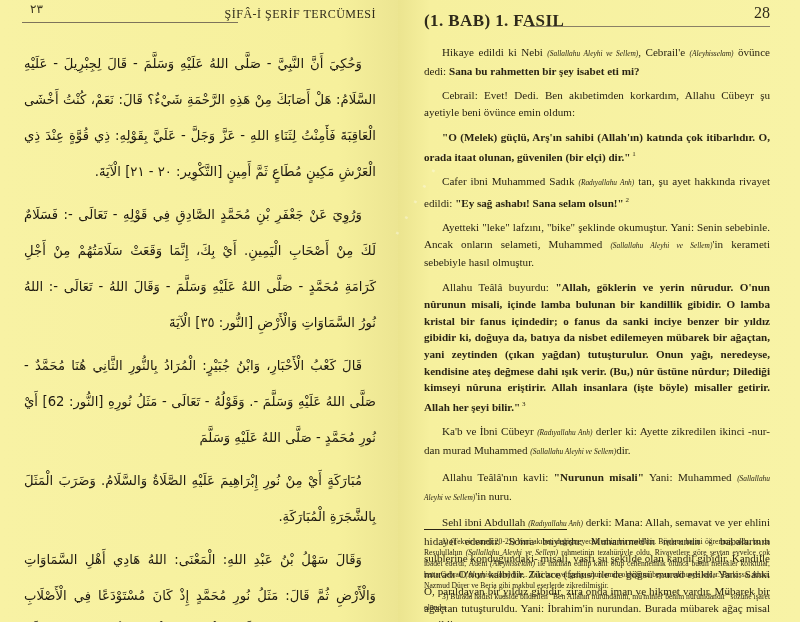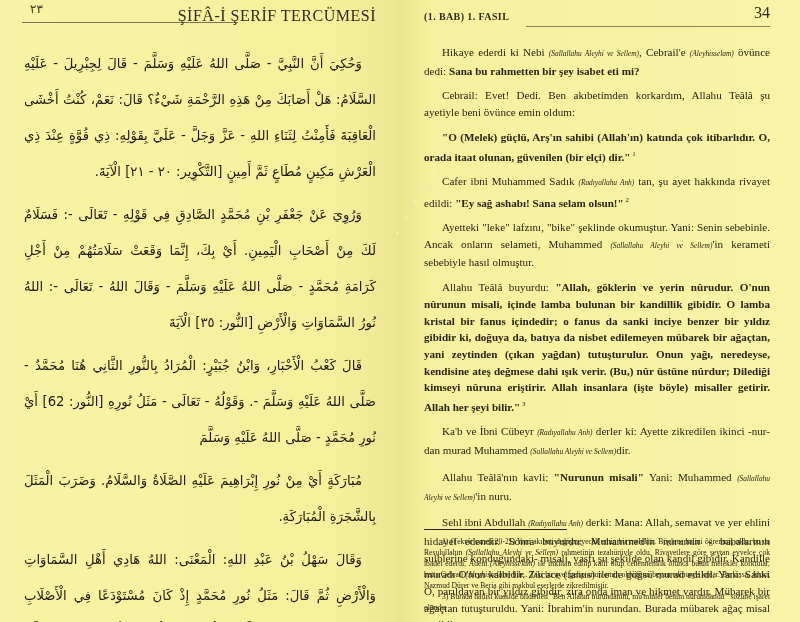--- a/index.html
+++ b/index.html
@@ -17,23 +17,23 @@
     padding:0 24px 0 22px;
   }
   .page-right {
     width:402px;
     background:linear-gradient(to right, #ebe48f 0%, #f6f09e 8%, #f8f3a6 100%);
     padding:0 30px 0 26px;
   }
   
   .lh-num { position:absolute; left:30px; top:2px; font-size:12px; font-family:"DejaVu Sans", sans-serif; color:#3a3420; }
   .lh-rule { position:absolute; left:22px; right:160px; top:22px; border-top:1px solid #7d735a; }
-  .lh-title { position:absolute; right:22px; top:7px; font-size:16px; letter-spacing:0.5px; color:#2f2a1a; font-family:"Liberation Serif", serif; }
+  .lh-title { position:absolute; right:22px; top:7px; font-size:12px; letter-spacing:0.5px; color:#2f2a1a; font-family:"Liberation Serif", serif; }
   
-  .rh-title { position:absolute; left:26px; top:11px; font-size:10px; font-weight:bold; letter-spacing:0.4px; color:#2f2a1a; font-family:"Liberation Serif", serif; }
+  .rh-title { position:absolute; left:26px; top:11px; font-size:17px; font-weight:bold; letter-spacing:0.4px; color:#2f2a1a; font-family:"Liberation Serif", serif; }
   .rh-rule { position:absolute; left:128px; right:30px; top:26px; border-top:1px solid #8a8066; }
   .rh-num { position:absolute; right:30px; top:4px; font-size:16px; color:#2f2a1a; font-family:"Liberation Serif", serif; }
 
   
   .arabic {
     position:absolute; left:24px; right:22px; top:46px;
     direction:rtl; text-align:justify;
     font-family:"DejaVu Sans", sans-serif;
     font-size:13.2px; line-height:36px; color:#1f1a10;
   }
@@ -81,25 +81,25 @@
       <p>وَرُوِيَ عَنْ جَعْفَرِ بْنِ مُحَمَّدٍ الصَّادِقِ فِي قَوْلِهِ - تَعَالَى -: فَسَلَامٌ لَكَ مِنْ أَصْحَابِ الْيَمِينِ. أَيْ بِكَ، إِنَّمَا وَقَعَتْ سَلَامَتُهُمْ مِنْ أَجْلِ كَرَامَةِ مُحَمَّدٍ - صَلَّى اللهُ عَلَيْهِ وَسَلَّمَ - وَقَالَ اللهُ - تَعَالَى -: اللهُ نُورُ السَّمَاوَاتِ وَالْأَرْضِ [النُّور: ٣٥] الْآيَةَ</p>
       <p>قَالَ كَعْبُ الْأَحْبَارِ، وَابْنُ جُبَيْرٍ: الْمُرَادُ بِالنُّورِ الثَّانِي هُنَا مُحَمَّدٌ - صَلَّى اللهُ عَلَيْهِ وَسَلَّمَ -. وَقَوْلُهُ - تَعَالَى - مَثَلُ نُورِهِ [النُّور: 62] أَيْ نُورِ مُحَمَّدٍ - صَلَّى اللهُ عَلَيْهِ وَسَلَّمَ</p>
       <p>مُبَارَكَةٍ أَيْ مِنْ نُورِ إِبْرَاهِيمَ عَلَيْهِ الصَّلَاةُ وَالسَّلَامُ. وَضَرَبَ الْمَثَلَ بِالشَّجَرَةِ الْمُبَارَكَةِ.</p>
       <p>وَقَالَ سَهْلُ بْنُ عَبْدِ اللهِ: الْمَعْنَى: اللهُ هَادِي أَهْلِ السَّمَاوَاتِ وَالْأَرْضِ ثُمَّ قَالَ: مَثَلُ نُورِ مُحَمَّدٍ إِذْ كَانَ مُسْتَوْدَعًا فِي الْأَصْلَابِ كَمِشْكَاةٍ صِفَتُهَا كَذَا، وَأَرَادَ بِالْمِصْبَاحِ قَلْبَهُ، وَالزُّجَاجَةِ صَدْرَهُ، أَيْ كَأَنَّهُ كَوْكَبٌ دُرِّيٌّ لِمَا فِيهِ مِنَ الْإِيمَانِ وَالْحِكْمَةِ يُوقَدُ مِنْ شَجَرَةٍ</p>
     </div>
   </div>
 
   <div class="page page-right">
     <div class="rh-title">(1. BAB) 1. FASIL</div>
     <div class="rh-rule"></div>
-    <div class="rh-num">34</div>
+    <div class="rh-num">28</div>
 
     <div class="turkish" id="turkish-body">
-        <p><span>Hikaye ederdi ki Nebi </span><span class="salat">(Sallallahu Aleyhi ve Sellem)</span><span>, Cebrail'e </span><span class="salat">(Aleyhisselam)</span><span> övünce dedi: </span><span class="bold">Sana bu rahmetten bir şey isabet eti mi?</span></p>
-        <p><span>Cebrail: Evet! Dedi. Ben akıbetimden korkardım, Allahu Teâlâ şu ayetiyle beni övünce emin oldum:</span></p>
+        <p><span>Hikaye edildi ki Nebi </span><span class="salat">(Sallallahu Aleyhi ve Sellem)</span><span>, Cebrail'e </span><span class="salat">(Aleyhisselam)</span><span> övünce dedi: </span><span class="bold">Sana bu rahmetten bir şey isabet eti mi?</span></p>
+        <p><span>Cebrail: Evet! Dedi. Ben akıbetimden korkardım, Allahu Cübeyr şu ayetiyle beni övünce emin oldum:</span></p>
         <p><span class="bold">"O (Melek) güçlü, Arş'ın sahibi (Allah'ın) katında çok itibarlıdır. O, orada itaat olunan, güvenilen (bir elçi) dir."</span><sup> 1</sup></p>
         <p><span>Cafer ibni Muhammed Sadık </span><span class="salat">(Radıyallahu Anh)</span><span> tan, şu ayet hakkında rivayet edildi: </span><span class="bold">"Ey sağ ashabı! Sana selam olsun!"</span><sup> 2</sup></p>
         <p><span>Ayetteki "leke" lafzını, "bike" şeklinde okumuştur. Yani: Senin sebebinle. Ancak onların selameti, Muhammed </span><span class="salat">(Sallallahu Aleyhi ve Sellem)</span><span>'in kerameti sebebiyle hasıl olmuştur.</span></p>
         <p><span>Allahu Teâlâ buyurdu: </span><span class="bold">"Allah, göklerin ve yerin nûrudur. O'nun nûrunun misali, içinde lamba bulunan bir kandillik gibidir. O lamba kristal bir fanus içindedir; o fanus da sanki inciye benzer bir yıldız gibidir ki, doğuya da, batıya da nisbet edilemeyen mübarek bir ağaçtan, yani zeytinden (çıkan yağdan) tutuşturulur. Onun yağı, neredeyse, kendisine ateş değmese dahi ışık verir. (Bu,) nûr üstüne nûrdur; Dilediği kimseyi nûruna eriştirir. Allah insanlara (işte böyle) misaller getirir. Allah her şeyi bilir."</span><sup> 3</sup></p>
         <p><span>Ka'b ve İbni Cübeyr </span><span class="salat">(Radıyallahu Anh)</span><span> derler ki: Ayette zikredilen ikinci -nur- dan murad Muhammed </span><span class="salat">(Sallallahu Aleyhi ve Sellem)</span><span>dir.</span></p>
         <p><span>Allahu Teâlâ'nın kavli: </span><span class="bold">"Nurunun misali"</span><span> Yani: Muhammed </span><span class="salat">(Sallallahu Aleyhi ve Sellem)</span><span>'in nuru.</span></p>
         <p><span>Sehl ibni Abdullah </span><span class="salat">(Radıyallahu Anh)</span><span> derki: Mana: Allah, semavat ve yer ehlini hidayet edendir. Sonra buyurdu: Muhammed'in nurunun - babalarının sulblerine konduğundaki- misali, vasfı şu şekilde olan kandil gibidir. Kandille muradı O'nun kalbidir. Zücace (fanus) ile de göğsü murad edildi. Yani: Sanki O, parıldayan bir yıldız gibidir, zira onda iman ve hikmet vardır. Mübarek bir ağaçtan tutuşturuldu. Yani: İbrahim'in nurundan. Burada mübarek ağaç misal verildi.</span></p>
       </div>
 
     <div class="fn-rule"></div>

